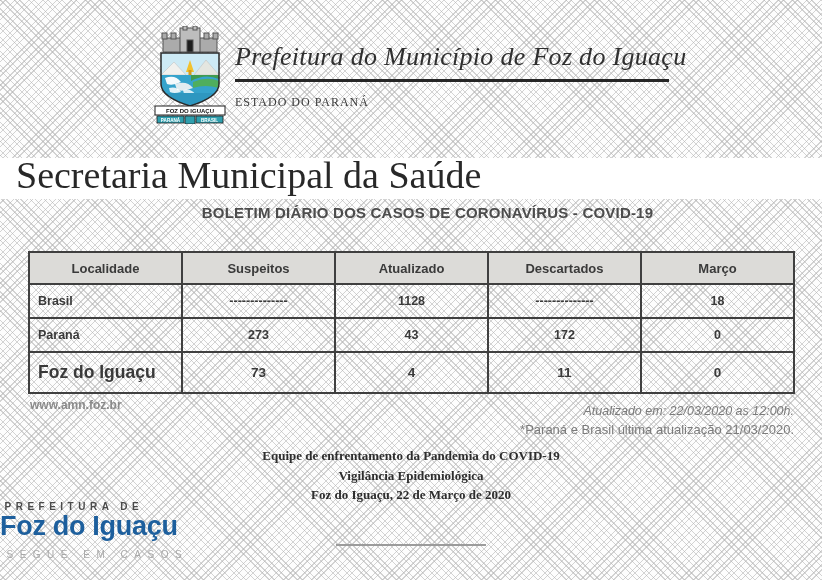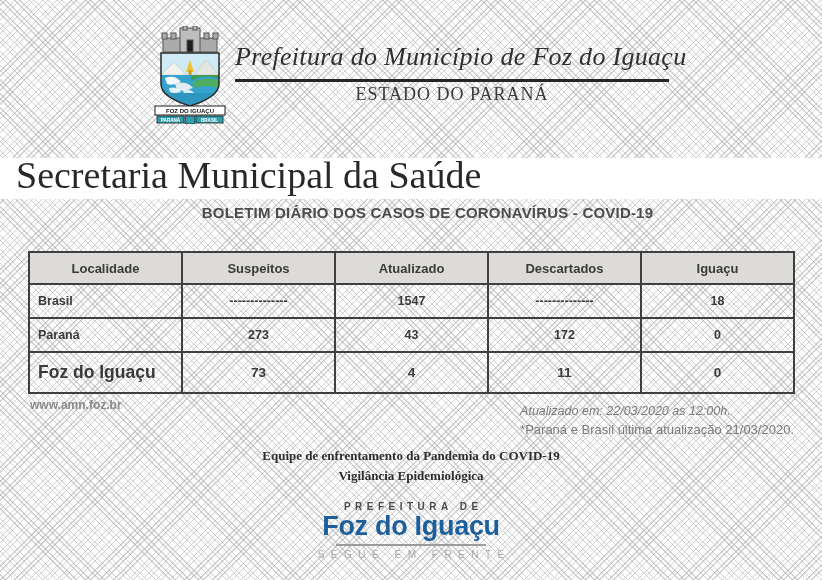--- a/index.html
+++ b/index.html
@@ -12,29 +12,29 @@
     background-color:#fdfdfd;
     background-image:
       repeating-linear-gradient(45deg,  rgba(176,176,176,.55) 0 1px, transparent 1px 3.5px, rgba(176,176,176,.55) 3.5px 4.5px, transparent 4.5px 10px),
       repeating-linear-gradient(135deg, rgba(176,176,176,.55) 0 1px, transparent 1px 3.5px, rgba(176,176,176,.55) 3.5px 4.5px, transparent 4.5px 10px);
     font-family:"Liberation Sans", sans-serif;
     color:#3a3a3a;
   }
 
   
   .crest { position:absolute; left:147px; top:26px; width:86px; height:98px; }
-  .hdr-text { position:absolute; left:235px; top:42px; width:434px; text-align:center; }
+  .hdr-text { position:absolute; left:235px; top:42px; width:434px; text-align:left; }
   .hdr-title {
     font-family:"Liberation Serif", serif; font-style:italic;
     font-size:26px; color:#2f2f2f; white-space:nowrap; letter-spacing:.3px;
   }
   .hdr-rule { height:3px; background:#262626; margin-top:7px; }
   .hdr-sub {
-    font-family:"Liberation Serif", serif; font-size:18px; color:#3a3a3a;
-    letter-spacing:1px; margin-top:2px;
+    font-family:"Liberation Serif", serif; font-size:12px; color:#3a3a3a;
+    letter-spacing:1px; margin-top:13px;
   }
 
   
   .white-band { position:absolute; left:0; top:158px; width:822px; height:41px; background:#ffffff; }
   .sec-title {
     position:absolute; left:16px; top:150px; width:822px; text-align:left;
     font-family:"Liberation Serif", serif; font-size:38px; color:#282828; line-height:50px;
   }
   .bulletin-title {
     position:absolute; left:0; top:204px; width:822px; text-align:center;
@@ -54,33 +54,33 @@
   table.covid td {
     height:34px; font-size:12.5px; font-weight:700; color:#3a3a3a;
     text-align:center; background:transparent;
   }
   table.covid td.loc { text-align:left; padding-left:8px; }
   table.covid tr.emph td { height:41px; font-size:13.5px; }
   table.covid tr.emph td.loc { font-size:17.5px; }
 
   
   .website { position:absolute; left:30px; top:398px; font-size:12px; color:#8a8a8a;font-weight:bold; }
-  .notes { position:absolute; right:28px; top:404px; color:#7b7b7b; }
+  .notes { position:absolute; right:28px; top:404px; text-align:right; color:#7b7b7b; }
   .notes .updated { font-style:italic; font-size:12.5px; }
   .notes .asterisk { font-size:13px; margin-top:4px; }
 
   
   .signature {
     position:absolute; left:0; top:446px; width:822px; text-align:center;
     font-family:Liberation Serif, serif; font-weight:700;
     font-size:13px; color:#2d2d2d; line-height:1.5;
   }
 
   
-  .footer-logo { position:absolute; left:0; top:501px; width:822px; text-align:center; }
+  .footer-logo { position:absolute; left:0; top:501px; width:822px; text-align:left; }
   .fl-top { font-size:10px; font-weight:700; letter-spacing:4.5px; color:#4a4a4a; text-indent:4.5px; }
   .fl-name { font-size:27px; font-weight:700; color:#1d5f9d; letter-spacing:-.3px; line-height:1.1; }
   .fl-rule { width:150px; height:2px; background:#9b9b9b; margin:2px auto 3px auto; }
   .fl-tag { font-size:10px; letter-spacing:6.5px; color:#a8a8a8; text-indent:6.5px; }
 </style>
 </head>
 <body>
 
 <div class="page">
 
@@ -141,28 +141,28 @@
   <div class="sec-title">Secretaria Municipal da Saúde</div>
   <div class="bulletin-title">BOLETIM DIÁRIO DOS CASOS DE CORONAVÍRUS - COVID-19</div>
 
   <table class="covid">
     <thead>
       <tr>
         <th>Localidade</th>
         <th>Suspeitos</th>
         <th>Atualizado</th>
         <th>Descartados</th>
-        <th>Iguaçu</th>
+        <th>Março</th>
       </tr>
     </thead>
     <tbody>
       <tr>
         <td class="loc">Brasil</td>
         <td>--------------</td>
-        <td>1547</td>
+        <td>1128</td>
         <td>--------------</td>
         <td>18</td>
       </tr>
       <tr>
         <td class="loc">Paraná</td>
         <td>273</td>
         <td>43</td>
         <td>172</td>
         <td>0</td>
       </tr>
@@ -178,22 +178,23 @@
 
   <div class="website">www.amn.foz.br</div>
   <div class="notes">
     <div class="updated">Atualizado em: 22/03/2020 as 12:00h.</div>
     <div class="asterisk">*Paraná e Brasil última atualização 21/03/2020.</div>
   </div>
 
   <div class="signature">
     <div>Equipe de enfrentamento da Pandemia do COVID-19</div>
     <div>Vigilância Epidemiológica</div>
+    <div>Foz do Iguaçu, 22 de Março de 2020</div>
   </div>
 
   <div class="footer-logo">
     <div class="fl-top">PREFEITURA DE</div>
     <div class="fl-name">Foz do Iguaçu</div>
     <div class="fl-rule"></div>
-    <div class="fl-tag">SEGUE EM FRENTE</div>
+    <div class="fl-tag">SEGUE EM CASOS</div>
   </div>
 
 </div>
 
 </body></html>

